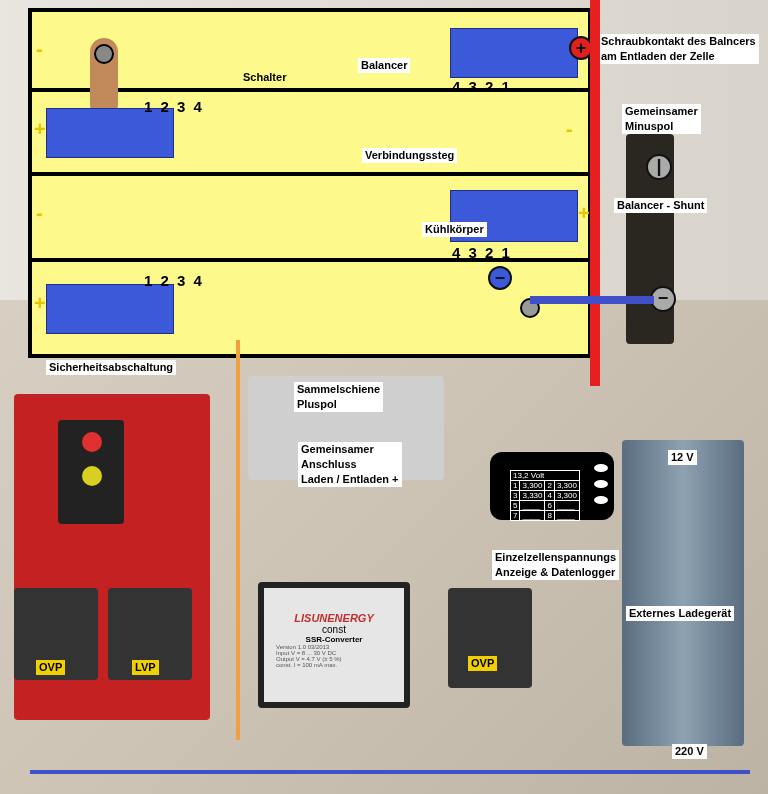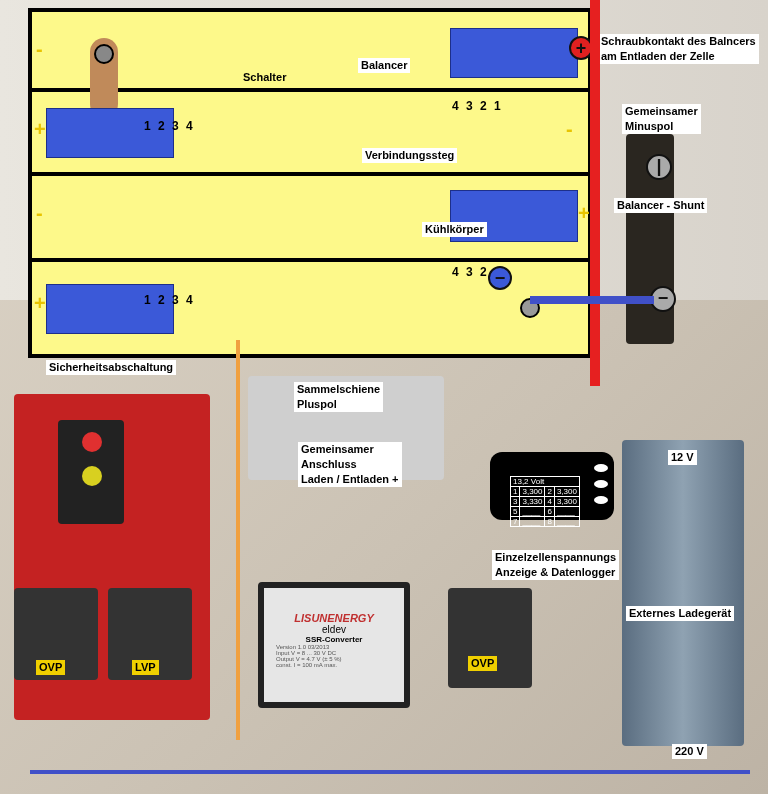--- a/index.html
+++ b/index.html
@@ -7,25 +7,25 @@
   .board{position:absolute;left:0;top:0;width:768px;height:794px;background:linear-gradient(135deg,#ddd5c8 0%,#cbc2b4 60%,#bdb3a5 100%);}
   .wall{position:absolute;left:0;top:0;width:768px;height:300px;background:linear-gradient(90deg,#e9e6df,#d8d3cb);}
   .battery-frame{position:absolute;left:28px;top:8px;width:564px;height:350px;background:#fdf98a;border:4px solid #000;box-sizing:border-box;}
   .cell-row{position:absolute;left:0;width:556px;height:80px;border-bottom:4px solid #000;box-sizing:border-box;}
   .sign{position:absolute;font-weight:bold;font-size:20px;color:#e8c400;}
   .blue-block{position:absolute;background:#3b59d8;border:1px solid #1d2f8a;}
   .tab{position:absolute;background:#c08a5a;border-radius:14px;}
   .screw{position:absolute;width:16px;height:16px;border-radius:50%;background:#888;border:2px solid #000;}
   .label{position:absolute;background:#fff;color:#000;font-weight:bold;font-size:11px;line-height:13px;padding:1px 3px;white-space:nowrap;}
   .label.plain{background:transparent;}
-  .nums{position:absolute;font-weight:bold;font-size:12px;color:#000;letter-spacing:2px;margin-top:21px;}
+  .nums{position:absolute;font-weight:bold;font-size:15px;color:#000;letter-spacing:2px;}
   .wire{position:absolute;}
   .module{position:absolute;border-radius:4px;}
   .display{position:absolute;left:490px;top:452px;width:124px;height:68px;background:#000;border-radius:12px;}
-  .display table{position:absolute;left:20px;top:24px;border-collapse:collapse;color:#fff;font-size:8px;}
+  .display table{position:absolute;left:20px;top:18px;border-collapse:collapse;color:#fff;font-size:8px;}
   .display td{border:1px solid #fff;padding:0 2px;height:9px;}
   .btn-oval{position:absolute;left:104px;width:14px;height:8px;background:#fff;border-radius:50%;}
   .icon-circle{position:absolute;width:24px;height:24px;border-radius:50%;border:2px solid #111;box-sizing:border-box;text-align:center;font-weight:bold;color:#111;line-height:20px;font-size:18px;}
 </style>
 </head>
 <body>
 
 <div class="board"></div>
 <div class="wall"></div>
 
@@ -139,21 +139,21 @@
   <div class="btn-oval" style="top:28px"></div>
   <div class="btn-oval" style="top:44px"></div>
 </div>
 <div style="position:absolute;left:492px;top:550px">
   <span class="label" style="position:static;display:block">Einzelzellenspannungs</span>
   <span class="label" style="position:static;display:block">Anzeige &amp; Datenlogger</span>
 </div>
 
 <div class="module" style="left:258px;top:582px;width:152px;height:126px;background:#e6e6e6;border:6px solid #222;box-sizing:border-box">
   <div style="text-align:center;color:#c03030;font-weight:bold;font-style:italic;font-size:11px;margin-top:24px">LISUNENERGY</div>
-  <div style="text-align:center;font-size:10px">eldev</div>
+  <div style="text-align:center;font-size:10px">const</div>
   <div style="text-align:center;font-size:8px;font-weight:bold">SSR-Converter</div>
   <div style="font-size:6px;margin-left:12px;color:#555">Version 1.0 03/2013</div>
   <div style="font-size:6px;margin-left:12px;color:#555">Input V = 8 ... 30 V DC</div>
   <div style="font-size:6px;margin-left:12px;color:#555">Output V = 4.7 V (± 5 %)</div>
   <div style="font-size:6px;margin-left:12px;color:#555">const. I = 100 mA max.</div>
 </div>
 
 <div class="module" style="left:448px;top:588px;width:84px;height:100px;background:#333"></div>
 <span class="label" style="left:468px;top:656px;background:#f0d000">OVP</span>
 

